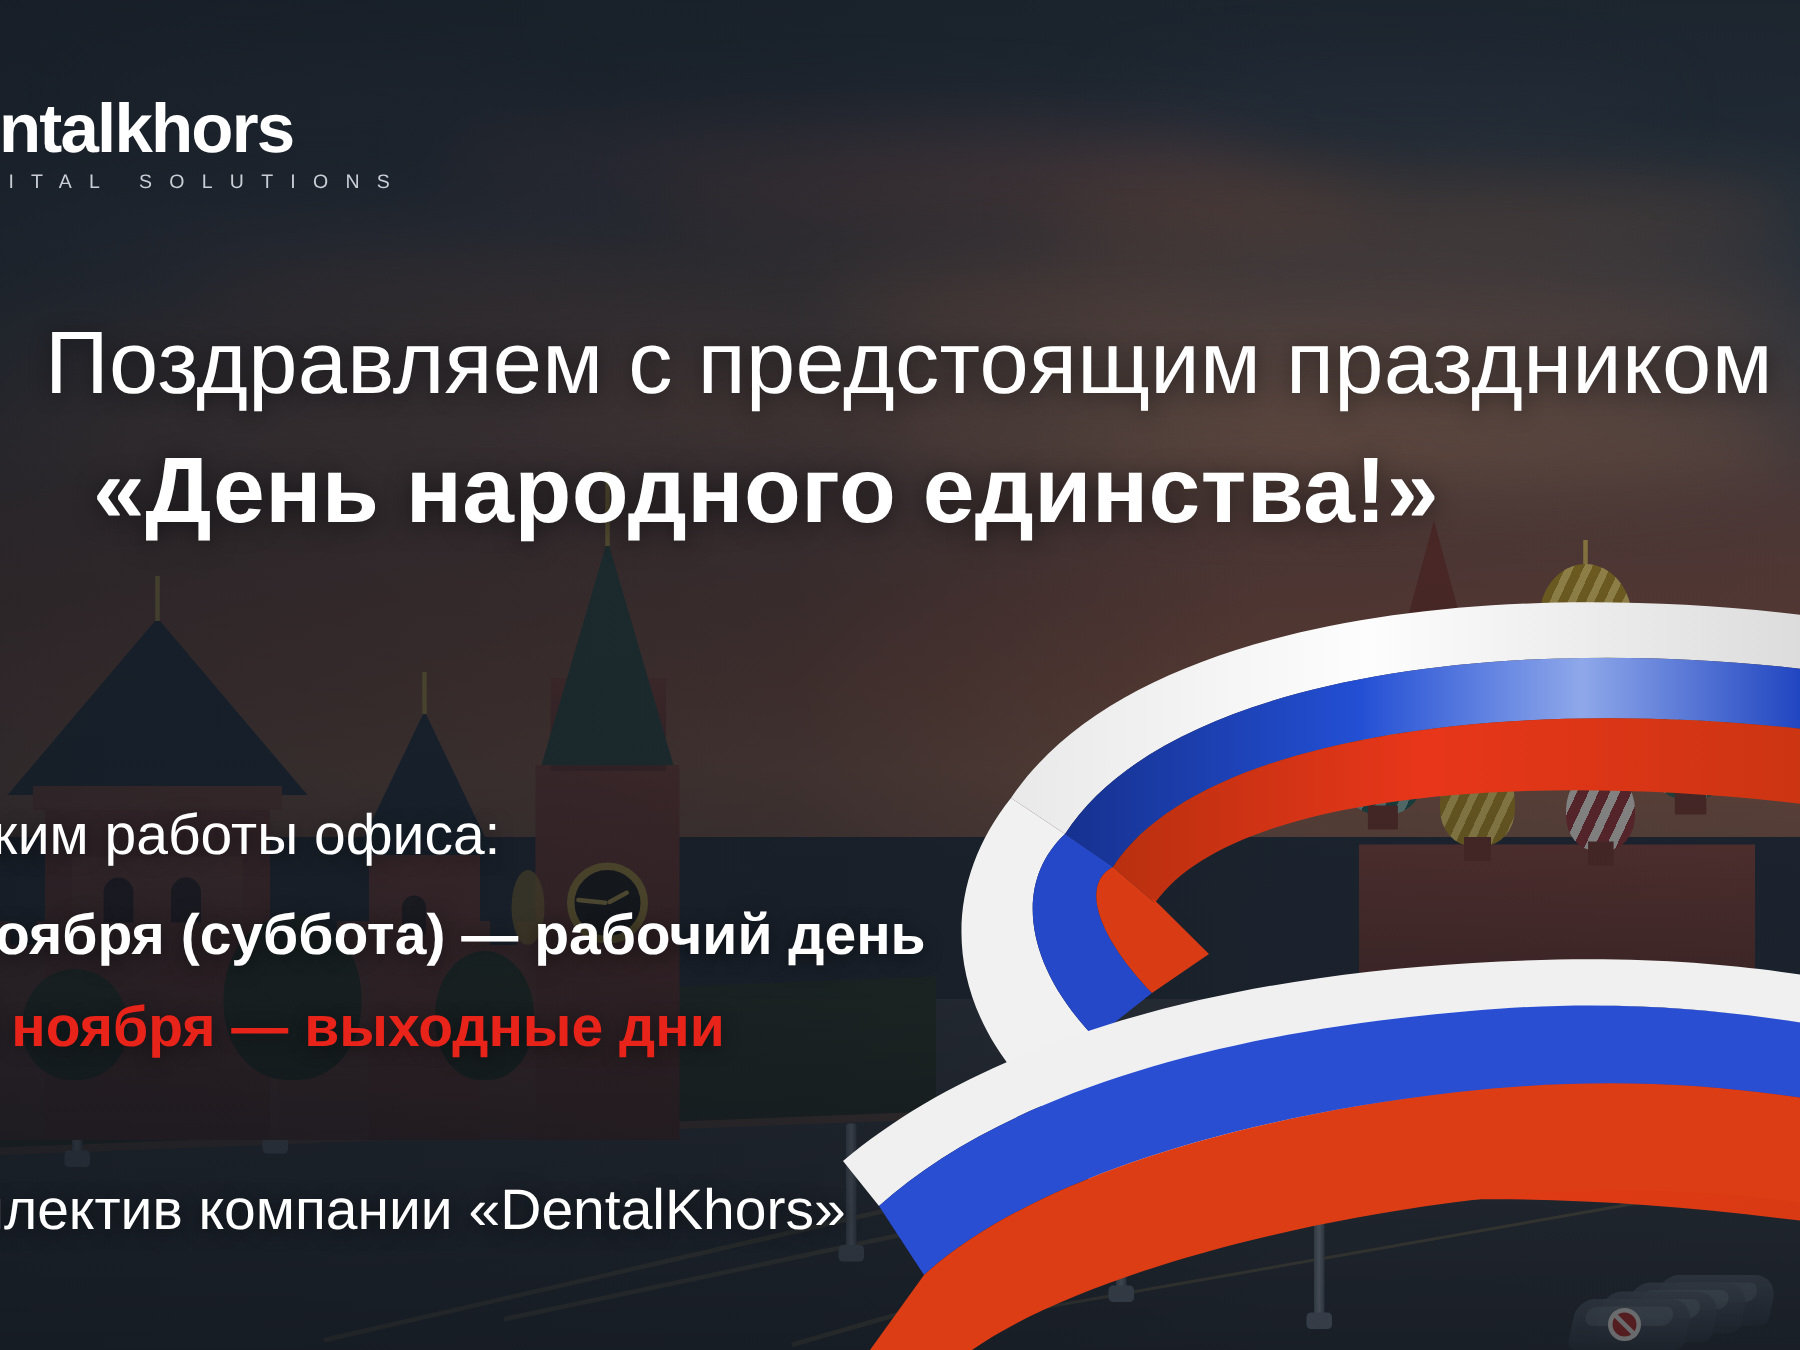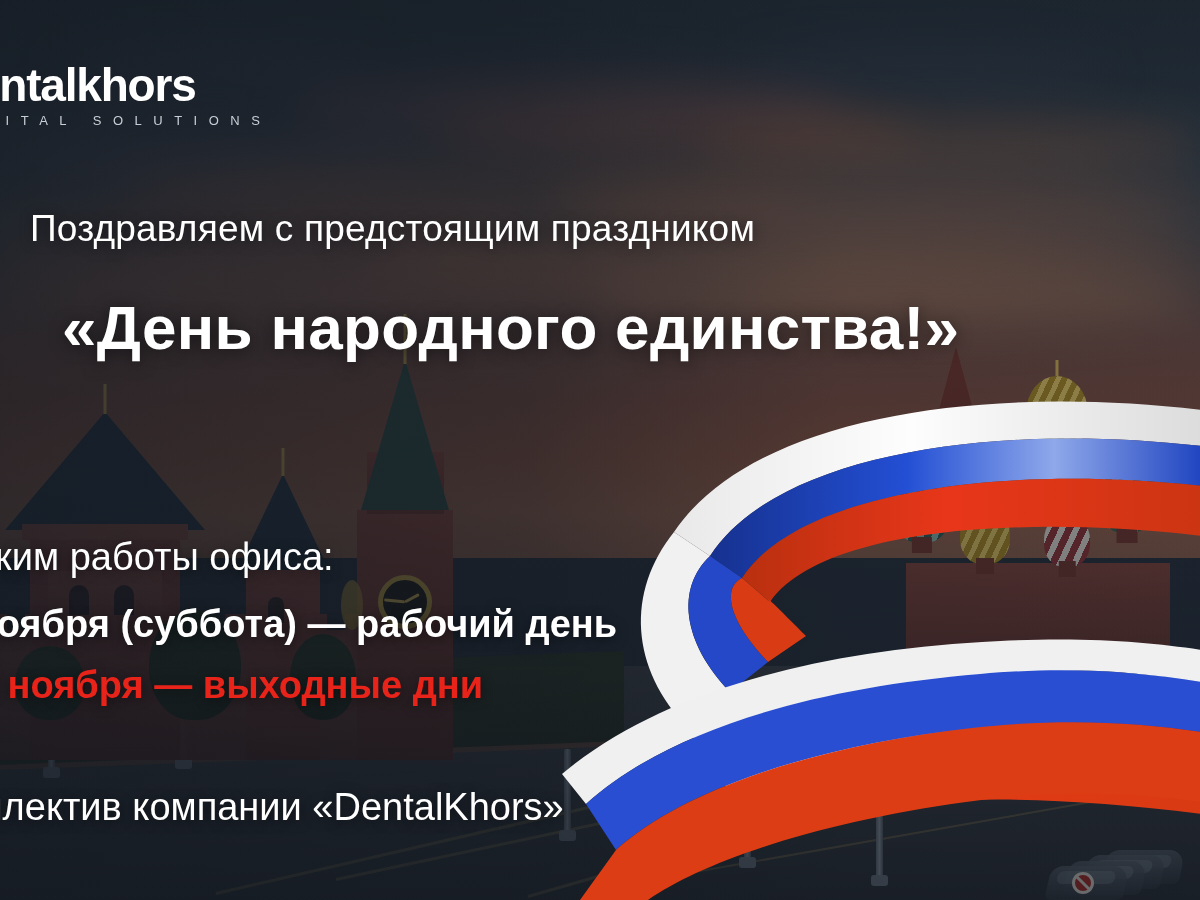--- a/index.html
+++ b/index.html
@@ -201,21 +201,21 @@
     font-size:46px;font-weight:700;color:#ffffff;letter-spacing:-1.2px;line-height:1;
     white-space:nowrap;
   }
   .logo-tag{
     margin-top:5px;font-size:13px;color:#c9ced6;letter-spacing:11.5px;
     white-space:nowrap;font-weight:400;
   }
 
   .h1{
     position:absolute;left:30px;top:208px;width:1140px;
-    font-size:37px;font-weight:400;color:#ffffff;letter-spacing:.2px;
+    font-size:59px;font-weight:400;color:#ffffff;letter-spacing:.2px;
     white-space:nowrap;text-shadow:0 2px 14px rgba(0,0,0,.45);
   }
   .h2{
     position:absolute;left:62px;top:292px;width:1140px;
     font-size:62px;font-weight:700;color:#ffffff;letter-spacing:.3px;
     white-space:nowrap;text-shadow:0 2px 16px rgba(0,0,0,.5);
   }
 
   .schedule{position:absolute;left:-58px;top:536px;}
   .sch-title{

